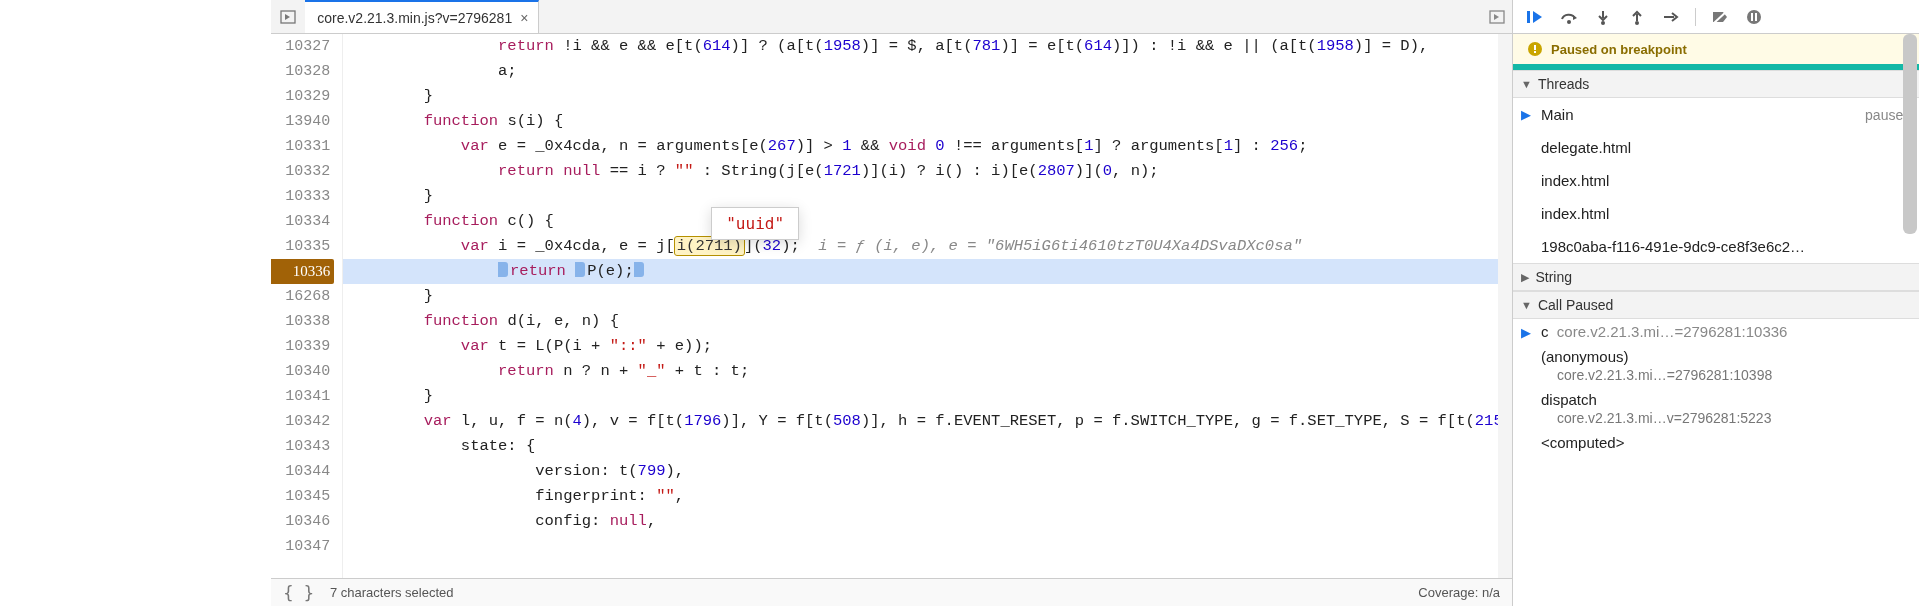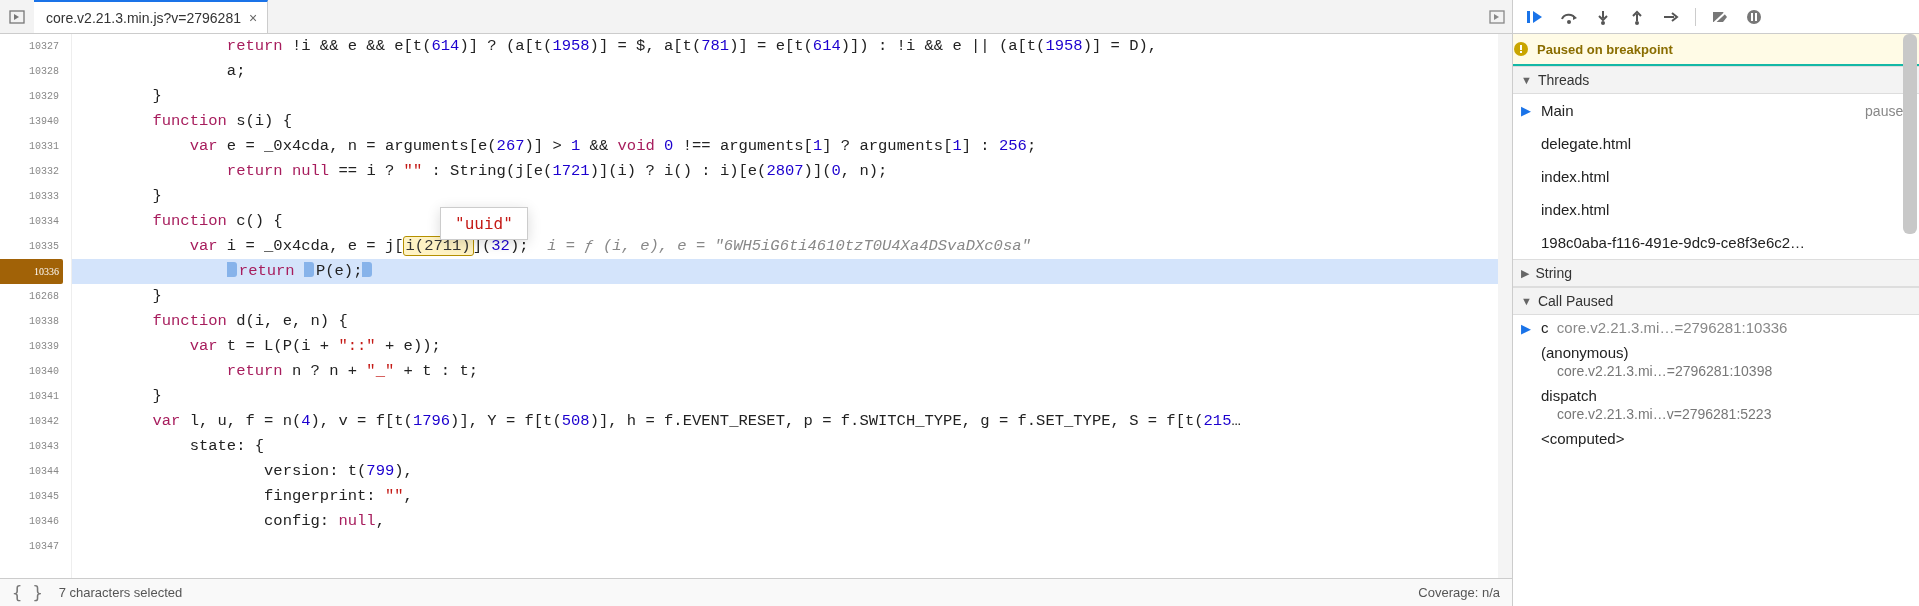--- a/index.html
+++ b/index.html
@@ -10,20 +10,21 @@
   color: #333;
   overflow: hidden;
   width: 1919px;
   height: 606px;
 }
 .root {
   display: flex;
   flex-direction: column;
   width: 100%;
   height: 100%;
+  align-items: flex-end;
 }
 .tabbar {
   display: flex;
   align-items: center;
   height: 34px;
   border-bottom: 1px solid #ccc;
   background: #f3f3f3;
 }
 .tabbar-left-icon {
   width: 34px;
@@ -64,21 +65,21 @@
   display: flex;
   overflow: hidden;
   position: relative;
 }
 .gutter {
   width: 72px;
   background: #fff;
   color: #888;
   text-align: right;
   font-family: Consolas, "Courier New", monospace;
-  font-size: 10px;
+  font-size: 15px;
   line-height: 25px;
   padding-right: 8px;
   border-right: 1px solid #eee;
 }
 .gutter .ln { padding-right: 4px; height:25px; }
 .gutter .ln.current {
   background: #a16207;
   color: #fff;
   border-radius: 0 2px 2px 0;
   font-family: Liberation Serif, serif;
@@ -163,22 +164,22 @@
   width: 28px;
   height: 24px;
   display: flex;
   align-items: center;
   justify-content: center;
   color: #555;
 }
 .debug-toolbar .divider { width:1px; height:18px; background:#ccc; margin: 0 4px; }
 .pause-banner {
   background: #fffbe6;
-  border-bottom: 2px solid #14b8a6;
-  padding: 7px 0;
+  border-bottom: 6px solid #14b8a6;
+  padding: 7px 14px;
   color: #8a6d00;
   font-weight: 600;
   display:flex;
   align-items:center;
   gap:8px;
 }
 .pause-banner .warn-icon { color:#c09800; font-size:16px; }
 .pane-header {
   background: #f3f3f3;
   border-top: 1px solid #ddd;

